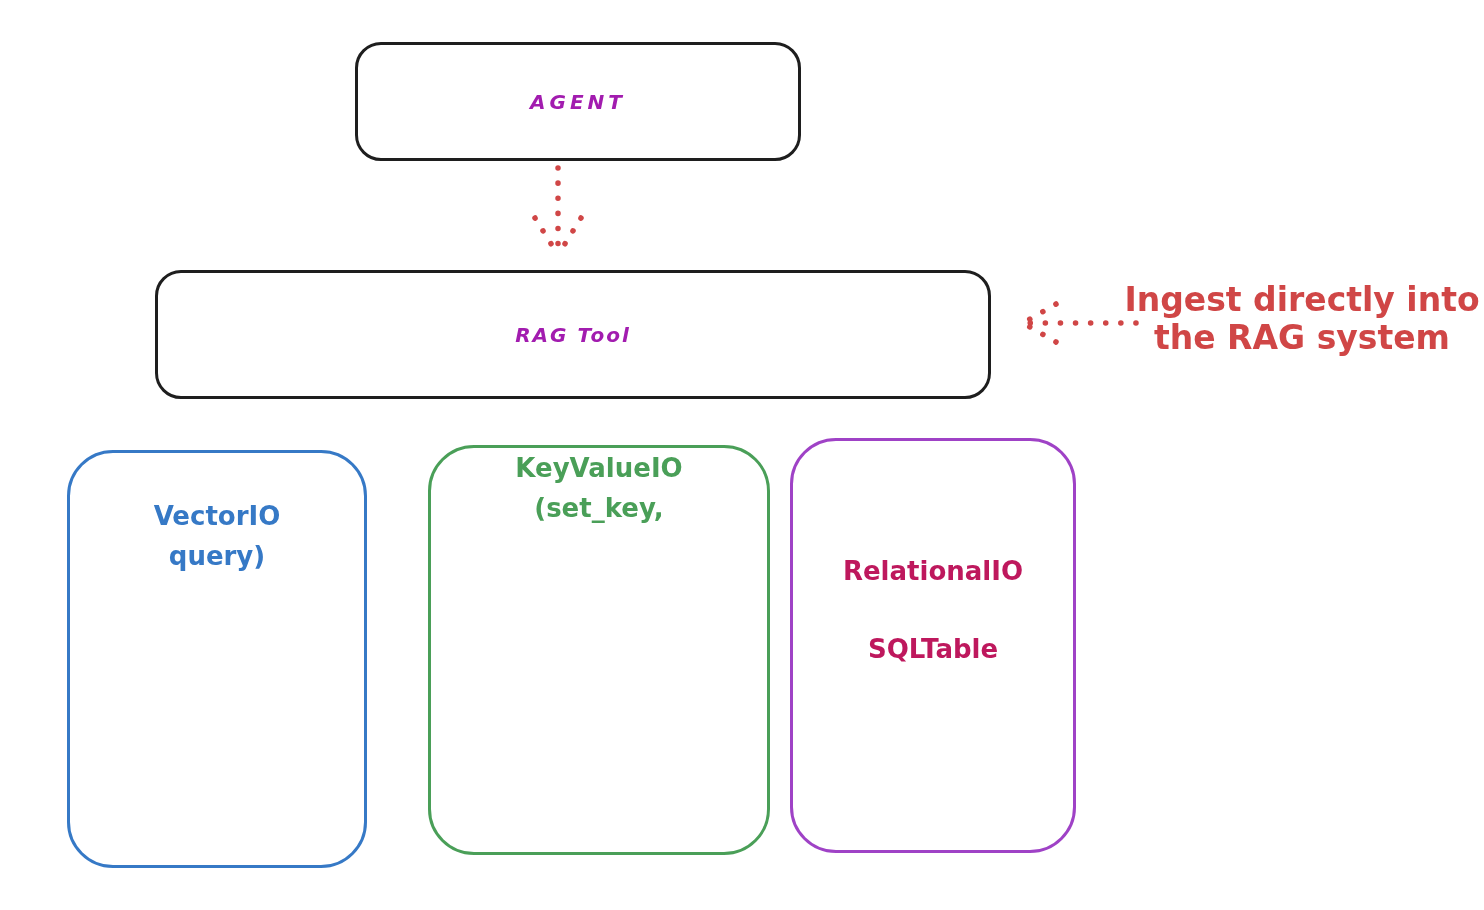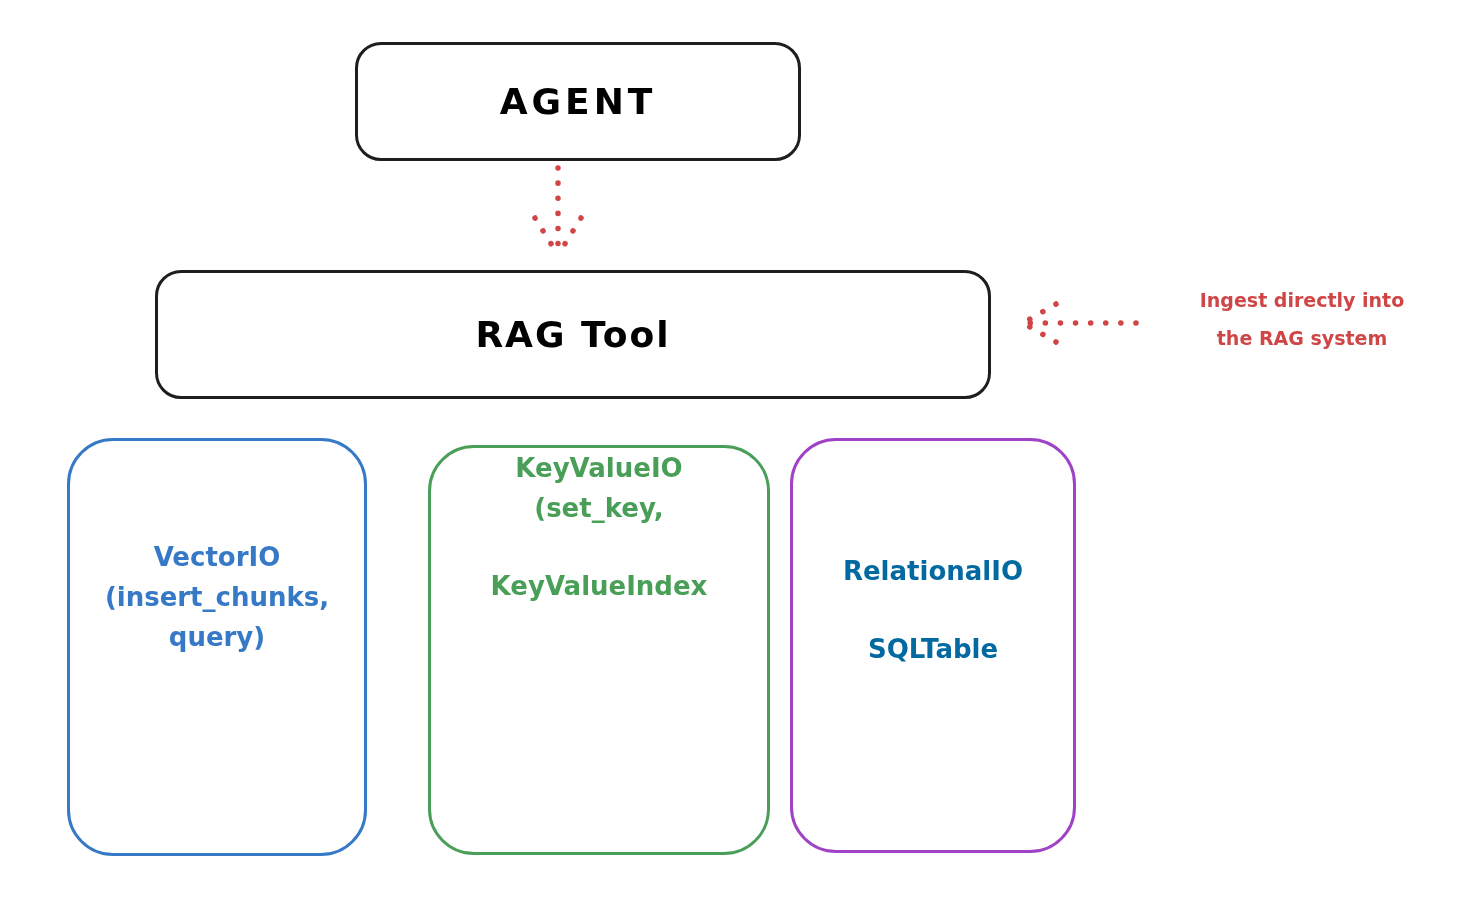--- a/index.html
+++ b/index.html
@@ -23,41 +23,42 @@
   .node {
     position: absolute;
     border: 3.5px solid #1e1e1e;
     border-radius: 26px;
     background: #ffffff;
     display: flex;
     align-items: center;
     justify-content: center;
   }
   .node-label {
-    font-size: 36px;
+    font-size: 20px;
     letter-spacing: 2px;
     font-weight: 600;
-    color: #000000;
+    color: #a21caf;
+    font-style: italic;
   }
   #agent-box   { left: 355px; top: 42px;  width: 440px; height: 113px; }
   #agent-box .node-label { letter-spacing: 4px; }
   #rag-box     { left: 155px; top: 270px; width: 830px; height: 123px; align-items: center; }
 
   .arrow-svg { position: absolute; }
   #down-arrow  { left: 518px;  top: 162px; }
   #left-arrow  { left: 1014px; top: 296px; }
 
   #annotation-text {
     position: absolute;
     left: 1120px;
     top: 281px;
     width: 364px;
     text-align: center;
     color: #d04646;
-    font-size: 19px;
+    font-size: 33px;
     font-weight: 700;
     line-height: 38px;
   }
 
   .io-box {
     position: absolute;
     border-style: solid;
     border-width: 3.5px;
     border-radius: 46px;
     background: #ffffff;
@@ -69,31 +70,31 @@
     line-height: 40px;
     font-weight: 600;
   }
   .io-box .index-label {
     font-size: 26px;
     line-height: 40px;
     font-weight: 600;
     margin-top: 38px;
   }
   #vector-box {
-    left: 67px; top: 438px; width: 300px; height: 418px;
+    left: 67px; top: 450px; width: 300px; height: 418px;
     border-color: #3679c6; color: #3679c6;
-    padding-top: 96px;
+    padding-top: 43px;
   }
   #keyvalue-box {
     left: 428px; top: 445px; width: 342px; height: 410px;
     border-color: #4a9f58; color: #4a9f58;
   }
   #relational-box {
     left: 790px; top: 438px; width: 286px; height: 415px;
-    border-color: #9f42c6; color: #0369a1;
+    border-color: #9f42c6; color: #be185d;
     padding-top: 110px;
   }
 </style>
 </head>
 <body>
 
 <div id="canvas">
 
   <div class="node" id="agent-box">
     <span class="node-label hand">AGENT</span>
@@ -119,28 +120,26 @@
     </g>
   </svg>
 
   <div id="annotation-text">
     <div>Ingest directly into</div>
     <div>the RAG system</div>
   </div>
 
   <div class="io-box" id="vector-box">
     <div class="io-line">VectorIO</div>
-    <div class="io-line">(insert_chunks,</div>
     <div class="io-line">query)</div>
   </div>
 
   <div class="io-box" id="keyvalue-box">
     <div class="io-line">KeyValueIO</div>
     <div class="io-line">(set_key,</div>
-    <div class="index-label">KeyValueIndex</div>
   </div>
 
   <div class="io-box" id="relational-box">
     <div class="io-line">RelationalIO</div>
     <div class="index-label">SQLTable</div>
   </div>
 
 </div>
 
 </body></html>

